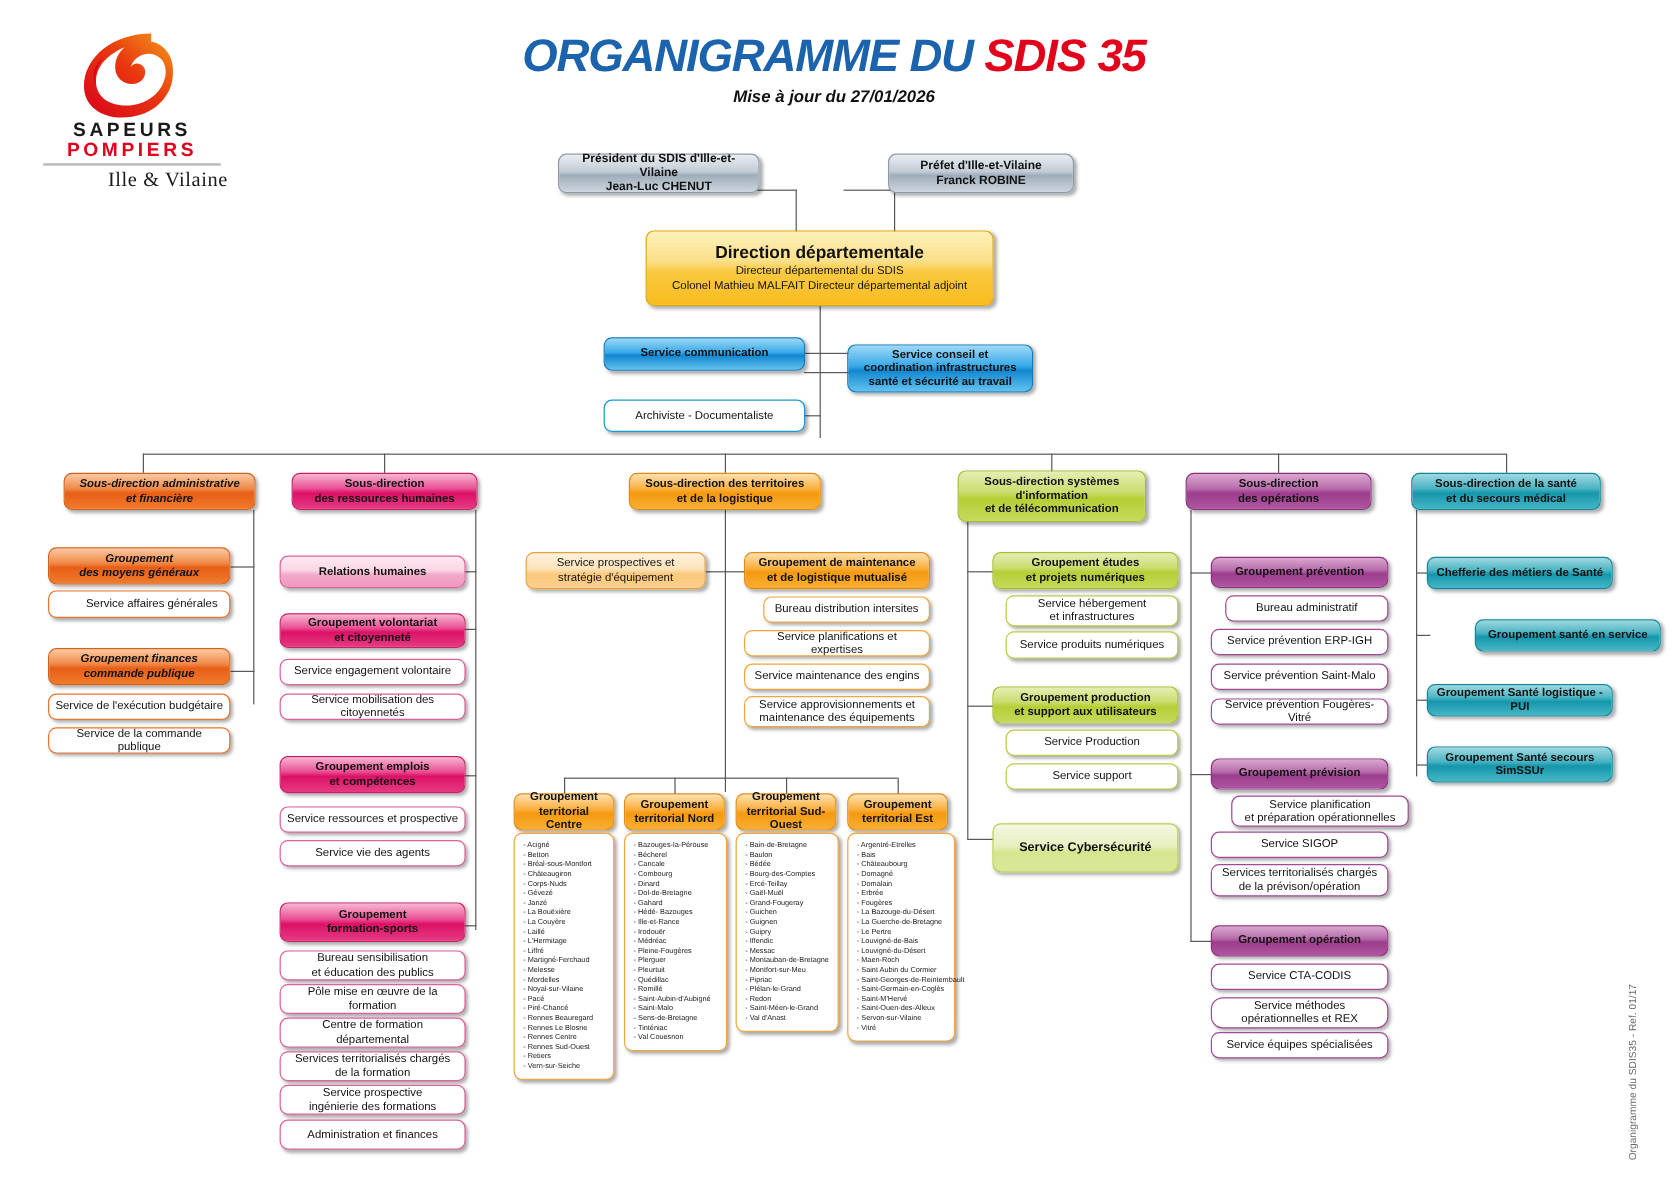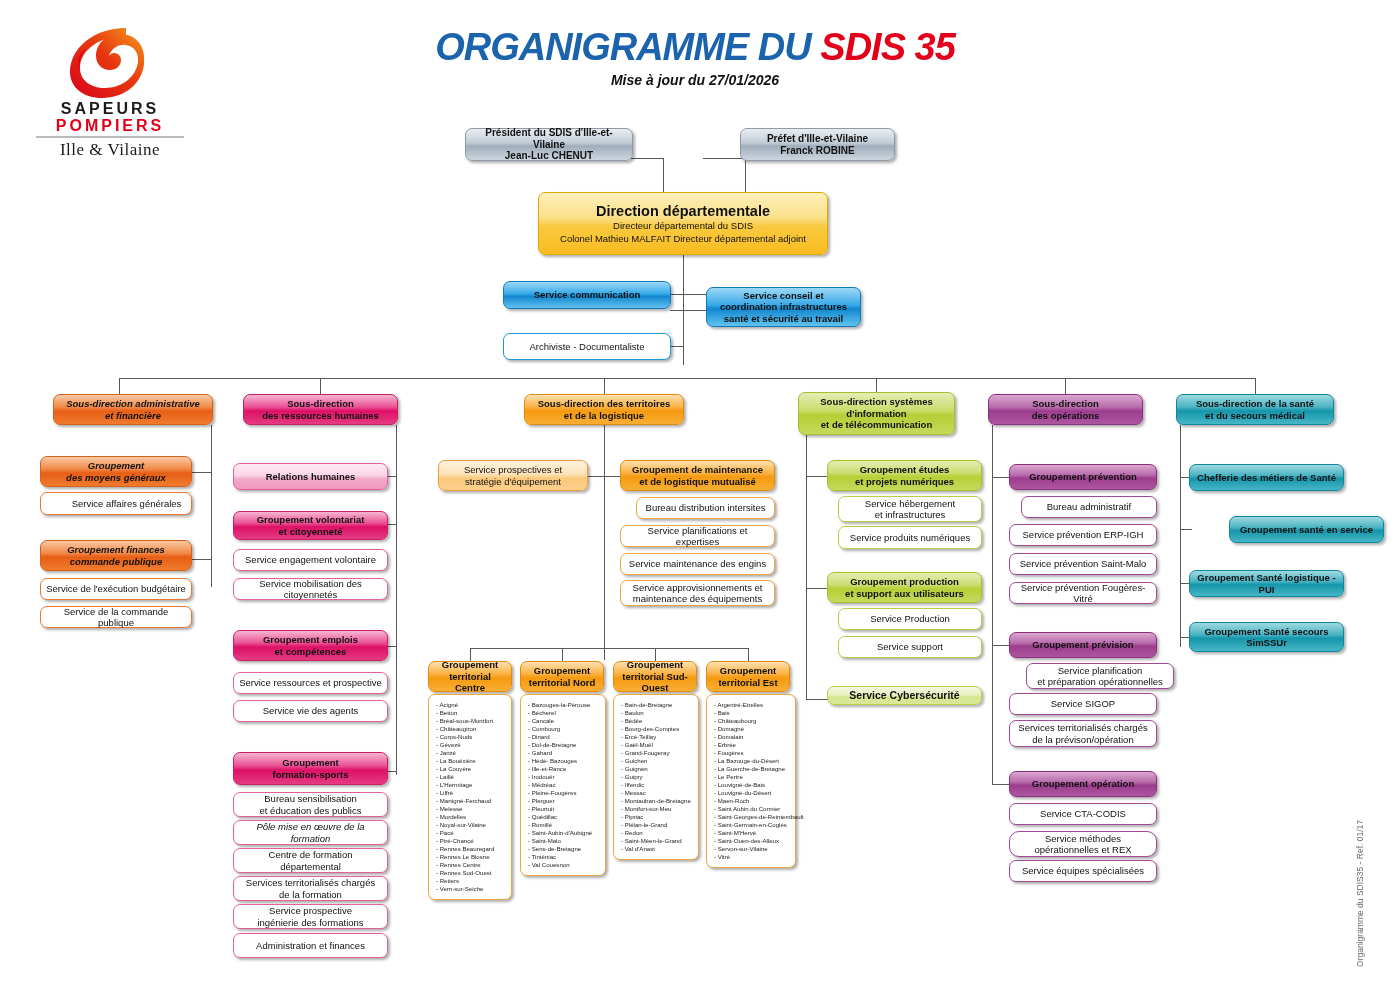--- a/index.html
+++ b/index.html
@@ -17,21 +17,21 @@
   .logo-flame { position: relative; width: 92px; height: 78px; margin: 0 auto; }
   .flame-svg { display: block; }
   .logo-sapeurs, .logo-pompiers {
     text-align: center; font-weight: bold; letter-spacing: 3px;
     font-size: 16px; line-height: 17px;
   }
   .logo-sapeurs { color: #1a1a1a; }
   .logo-pompiers { color: #e2001a; }
   .logo-rule { height: 2px; background: #b9b9b9; margin: 2px 6px 2px 6px; }
   .logo-ville {
-    text-align: center; font-family: "Liberation Serif", serif;
+    text-align: right; font-family: "Liberation Serif", serif;
     font-size: 17px; color: #1a1a1a; letter-spacing: .5px;
   }
 
   .title-wrap { position: absolute; left: 375px; top: 26px; width: 640px; text-align: center; }
   .main-title { font-size: 38px; font-weight: bold; font-style: italic; letter-spacing: -1px; white-space: nowrap; }
   .t-blue { color: #1b64ad; }
   .t-red  { color: #e2001a; }
   .subtitle { font-size: 14px; font-weight: bold; font-style: italic; color: #111; margin-top: 3px; }
 
   .footer-ref {
@@ -242,21 +242,21 @@
     <div><span>Groupement emplois</span><br><span>et compétences</span></div>
   </div>
   <div class="box pink-s shadow" style="left:233px; top:672px; width:155px; height:22px; font-weight:normal;">Service ressources et prospective</div>
   <div class="box pink-s shadow" style="left:233px; top:700px; width:155px; height:22px; font-weight:normal;">Service vie des agents</div>
 
   <div class="box pink-h shadow" style="left:233px; top:752px; width:155px; height:33px;">
     <div><span>Groupement</span><br><span>formation-sports</span></div>
   </div>
   <div class="box pink-s shadow" style="left:233px; top:792px; width:155px; height:25px; font-weight:normal; white-space:pre-line;">Bureau sensibilisation
 et éducation des publics</div>
-  <div class="box pink-s shadow" style="left:233px; top:820px; width:155px; height:25px; font-weight:normal; white-space:pre-line;font-style:italic;">Pôle mise en œuvre de la formation</div>
+  <div class="box pink-s shadow" style="left:233px; top:820px; width:155px; height:25px; font-weight:normal; white-space:pre-line;">Pôle mise en œuvre de la formation</div>
   <div class="box pink-s shadow" style="left:233px; top:848px; width:155px; height:25px; font-weight:normal; white-space:pre-line;">Centre de formation
 départemental</div>
   <div class="box pink-s shadow" style="left:233px; top:876px; width:155px; height:25px; font-weight:normal; white-space:pre-line;">Services territorialisés chargés
 de la formation</div>
   <div class="box pink-s shadow" style="left:233px; top:904px; width:155px; height:25px; font-weight:normal; white-space:pre-line;">Service prospective
 ingénierie des formations</div>
   <div class="box pink-s shadow" style="left:233px; top:933px; width:155px; height:25px; font-weight:normal; white-space:pre-line;">Administration et finances</div>
 
   <div class="box amber-h shadow" style="left:524px; top:394px; width:160px; height:31px;">
     <div><span>Sous-direction des territoires</span><br><span>et de la logistique</span></div>
@@ -402,21 +402,21 @@
   <div class="box green-s shadow" style="left:838px; top:496px; width:144px; height:26px; font-weight:normal; white-space:pre-line;">Service hébergement
 et infrastructures</div>
   <div class="box green-s shadow" style="left:838px; top:526px; width:144px; height:23px; font-weight:normal;">Service produits numériques</div>
 
   <div class="box green-h shadow" style="left:827px; top:572px; width:155px; height:31px;">
     <div><span>Groupement production</span><br><span>et support aux utilisateurs</span></div>
   </div>
   <div class="box green-s shadow" style="left:838px; top:608px; width:144px; height:22px; font-weight:normal;">Service Production</div>
   <div class="box green-s shadow" style="left:838px; top:636px; width:144px; height:22px; font-weight:normal;">Service support</div>
 
-  <div class="box green-light shadow" style="left:827px; top:686px; width:155px; height:19px; font-size:10.5px;">Service Cybersécurité</div>
+  <div class="box green-light shadow" style="left:827px; top:686px; width:155px; height:41px; font-size:10.5px;">Service Cybersécurité</div>
 
   <div class="box purple-h shadow" style="left:988px; top:394px; width:155px; height:31px;">
     <div><span>Sous-direction</span><br><span>des opérations</span></div>
   </div>
   <div class="ln lnv" style="left:992px; top:425px; height:360px;"></div>
   <div class="ln lnh" style="left:992px; top:477px; width:20px;"></div>
   <div class="ln lnh" style="left:992px; top:645px; width:20px;"></div>
   <div class="ln lnh" style="left:992px; top:784px; width:20px;"></div>
 
   <div class="box purple-h shadow" style="left:1009px; top:464px; width:148px; height:26px;">Groupement prévention</div>

